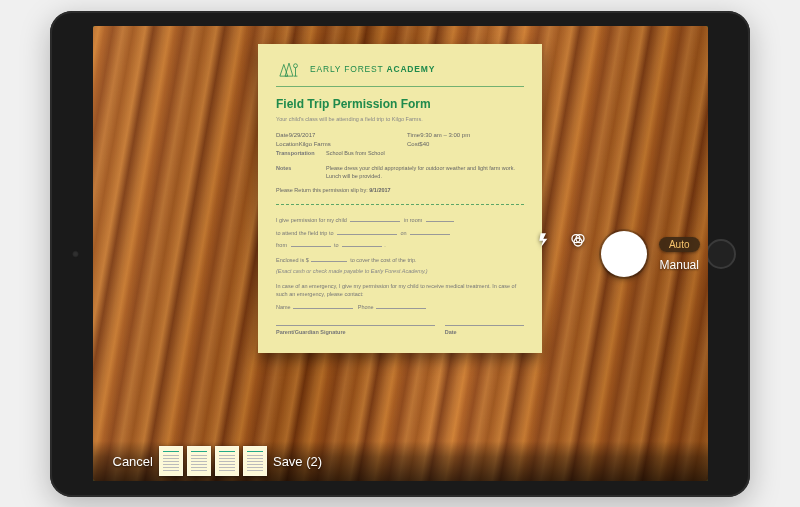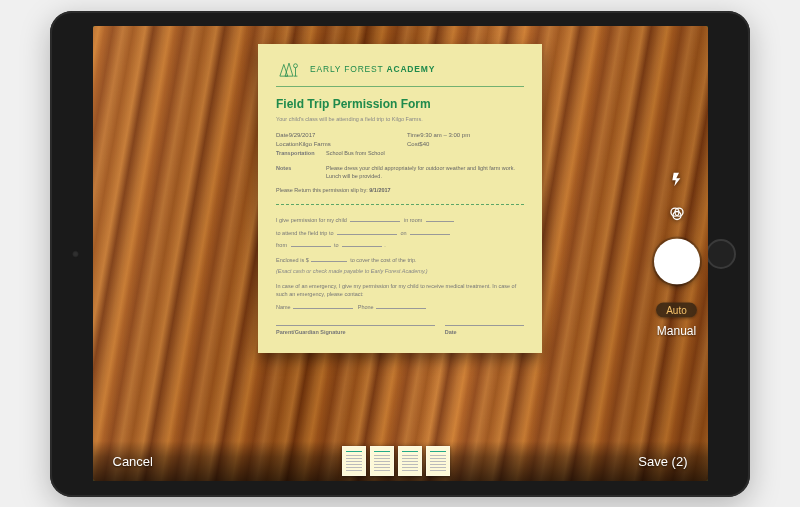--- a/index.html
+++ b/index.html
@@ -36,28 +36,28 @@
   .doc-return b{font-weight:700;}
   .dashed{border:none;border-top:1px dashed #1f8a4c;margin:10px 0;opacity:.7;}
   .doc-line{font-size:5.5px;color:#777;margin-bottom:3px;}
   .blank{display:inline-block;border-bottom:.5px solid #999;min-width:50px;height:6px;vertical-align:baseline;margin:0 2px;}
   .doc-italic{font-style:italic;color:#888;}
   .sig-row{display:flex;gap:10px;margin-top:14px;font-size:5.5px;}
   .sig{flex:1;}
   .sig-line{border-top:.5px solid #999;height:0;margin-bottom:2px;}
   .sig-cap{font-weight:600;color:#777;}
   
-  .bottom-bar{position:absolute;left:0;right:0;bottom:0;height:40px;background:linear-gradient(to top,rgba(0,0,0,.65),rgba(0,0,0,.35) 60%,rgba(0,0,0,0));display:flex;align-items:center;justify-content:space-between;padding:0 14px;}
+  .bottom-bar{position:absolute;left:0;right:0;bottom:0;height:40px;background:linear-gradient(to top,rgba(0,0,0,.65),rgba(0,0,0,.35) 60%,rgba(0,0,0,0));display:flex;align-items:center;justify-content:flex-start;padding:0 14px;}
   .btn-text{color:#fff;font-size:13px;font-weight:400;background:none;border:none;cursor:pointer;text-shadow:0 1px 2px rgba(0,0,0,.6);}
   .thumbs{display:flex;gap:4px;}
   .thumb{width:22px;height:28px;background:#fdf9d8;border:1px solid rgba(255,255,255,.25);box-shadow:0 1px 3px rgba(0,0,0,.5);position:relative;}
   .thumb::before{content:"";position:absolute;left:3px;right:3px;top:4px;height:1px;background:#2a8;}
   .thumb::after{content:"";position:absolute;left:3px;right:3px;top:8px;bottom:3px;background:repeating-linear-gradient(#bbb 0 1px,transparent 1px 3px);}
   
-  .right-col{position:absolute;right:8px;top:50%;transform:translateY(-50%);display:flex;flex-direction:column;align-items:center;gap:12px;}
+  .right-col{position:absolute;right:8px;top:50%;transform:translateY(-50%);display:flex;flex-direction:row;align-items:flex-start;gap:12px;}
   .icon-btn{width:22px;height:22px;display:flex;align-items:center;justify-content:center;color:#fff;background:none;border:none;cursor:pointer;filter:drop-shadow(0 1px 2px rgba(0,0,0,.6));}
   .icon-btn svg{width:16px;height:16px;}
   .shutter{width:46px;height:46px;border-radius:50%;background:#fff;border:3px solid rgba(255,255,255,.35);box-shadow:0 0 0 2px rgba(0,0,0,.2),0 2px 6px rgba(0,0,0,.5);cursor:pointer;}
   .mode-toggle{display:flex;flex-direction:column;align-items:center;gap:6px;margin-top:6px;}
   .pill{background:rgba(60,40,20,.9);color:#f5c26b;border-radius:10px;padding:2px 10px;font-size:10px;font-weight:500;box-shadow:0 1px 3px rgba(0,0,0,.4);}
   .mode-label{color:#fff;font-size:12px;text-shadow:0 1px 2px rgba(0,0,0,.6);}
 </style>
 </head>
 <body>
 

